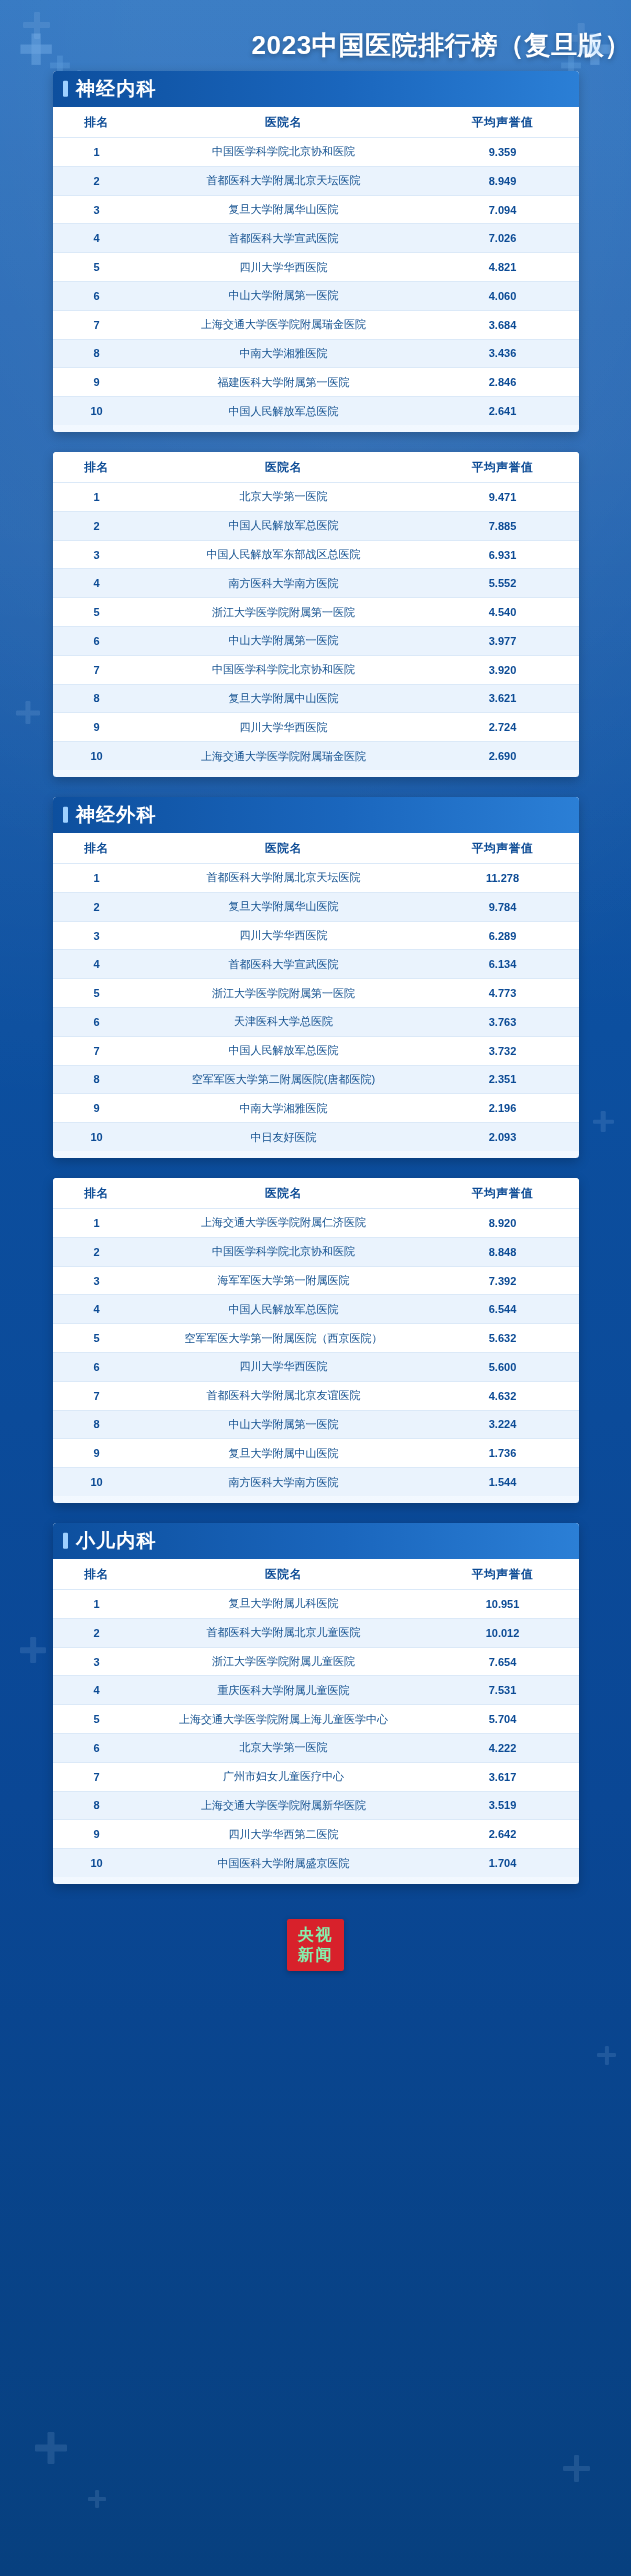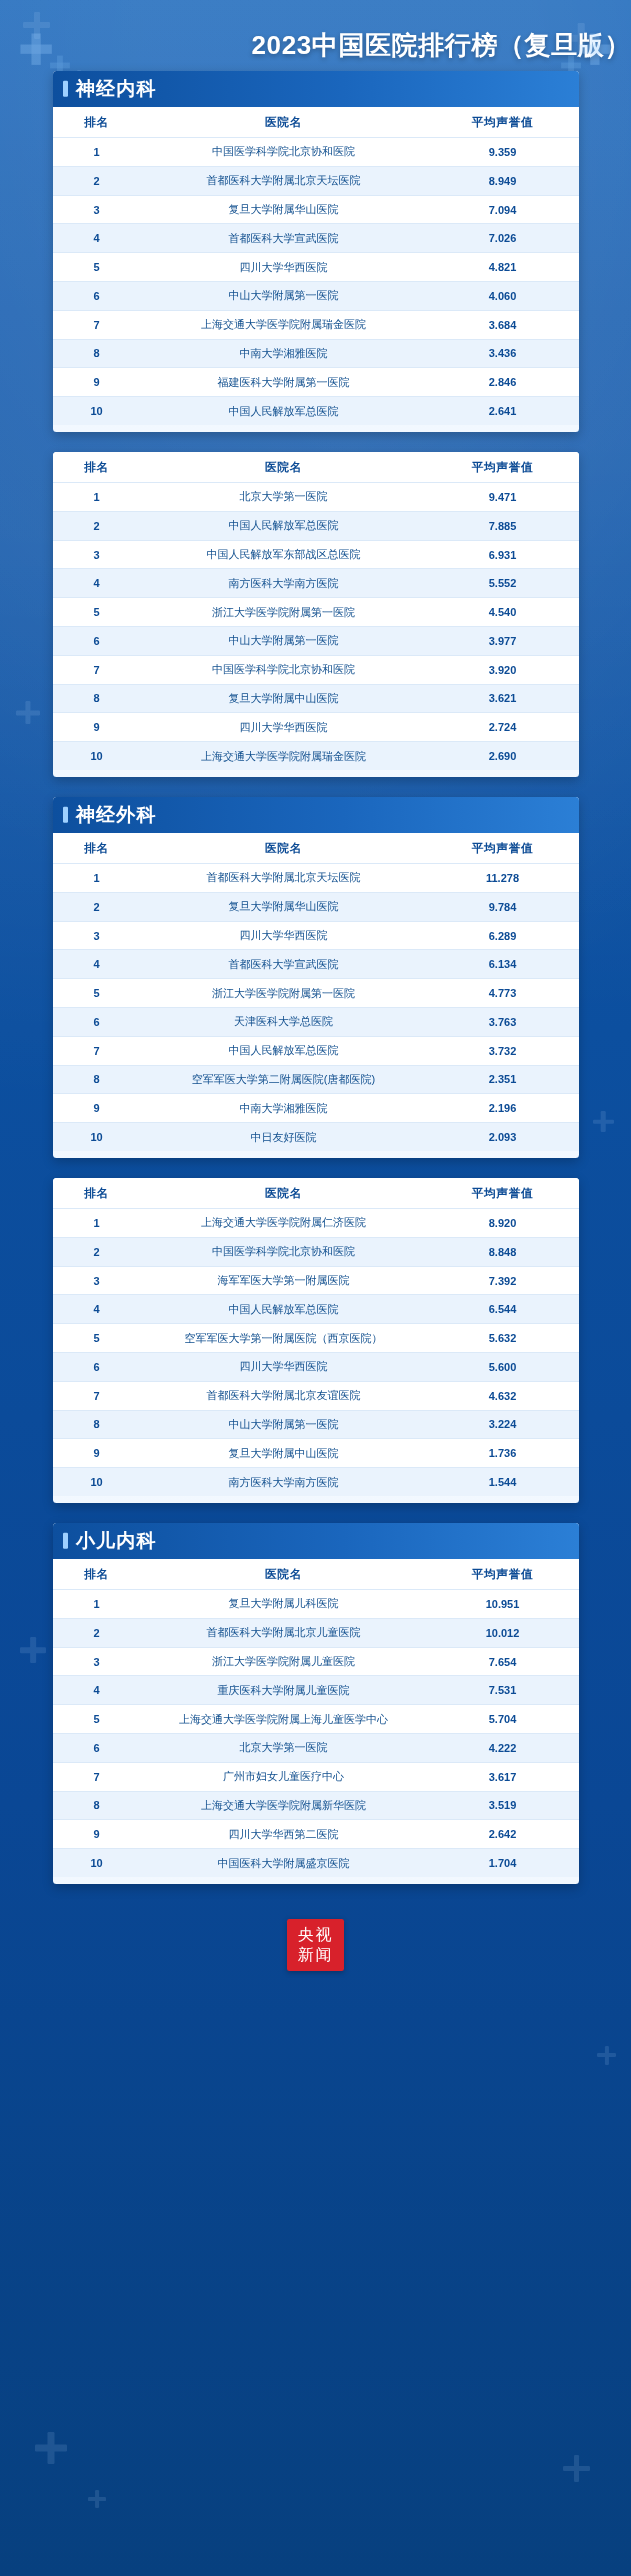--- a/index.html
+++ b/index.html
@@ -123,22 +123,22 @@
   
   .footer {
     width:631px;
     text-align:center;
     padding: 15px 0 28px 0;
     position:relative;
   }
   .logo {
     display:inline-block;
     background:#d8212b;
-    color:#ffffff;
-    font-weight:normal;
+    color:#86efac;
+    font-weight:bold;
     font-size: 16px;
     line-height: 1.26;
     padding: 5.8px 10.5px;
     border-radius: 2.3px;
     letter-spacing: 1.8px;
     box-shadow: 0 1.8px 5.8px rgba(0,0,0,0.25);
   }
   .logo span { display:block; }
 </style>
 </head>

